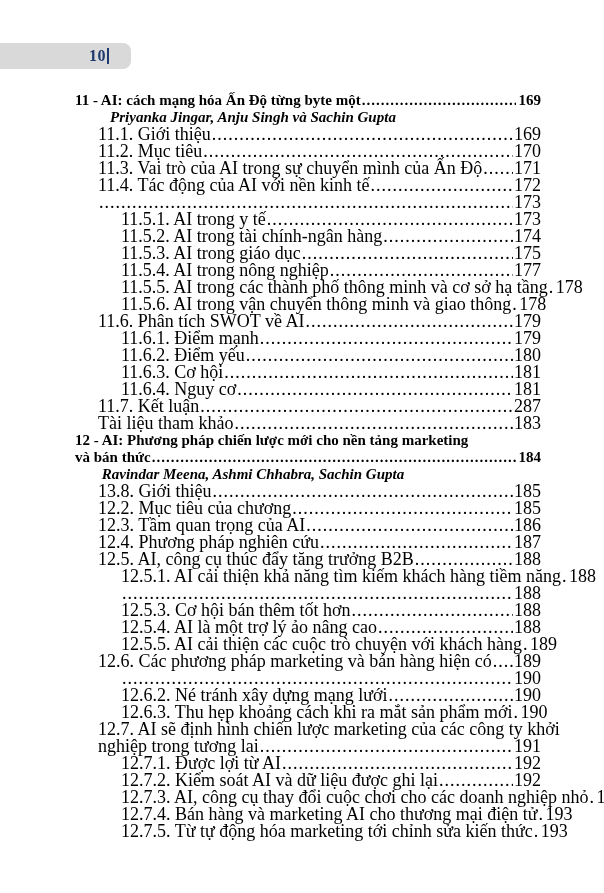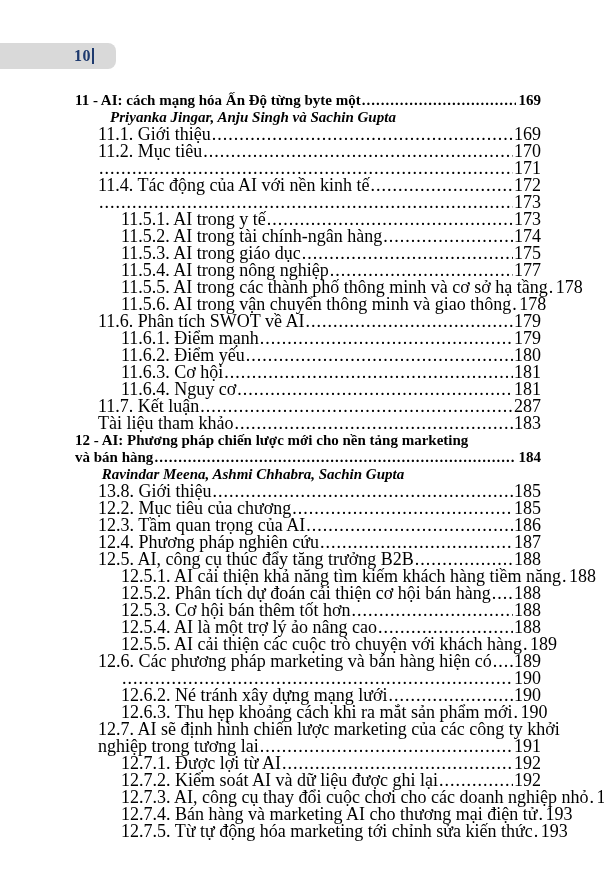--- a/index.html
+++ b/index.html
@@ -9,21 +9,21 @@
     height: 893px;
     background: #ffffff;
     font-family: "Liberation Serif", serif;
     color: #000000;
     overflow: hidden;
   }
   .header-bar {
     position: absolute;
     top: 43px;
     left: 0;
-    width: 116px;
+    width: 131px;
     height: 26px;
     background: #d9d9d9;
     border-radius: 0 8px 8px 0;
     display: flex;
     align-items: center;
     justify-content: flex-end;
     padding-right: 22px;
     box-sizing: border-box;
   }
   .header-pagenum {
@@ -95,20 +95,21 @@
         <span class="text">11.1. Giới thiệu</span>
         <span class="dots"></span>
         <span class="pagenum">169</span>
       </div>
       <div class="row l1">
         <span class="text">11.2. Mục tiêu</span>
         <span class="dots"></span>
         <span class="pagenum">170</span>
       </div>
       <div class="row l1">
+        <span class="text">11.3. Vai trò của AI trong sự chuyển mình của Ấn Độ</span>
         <span class="dots"></span>
         <span class="pagenum">171</span>
       </div>
       <div class="row l1">
         <span class="text">11.4. Tác động của AI với nền kinh tế</span>
         <span class="dots"></span>
         <span class="pagenum">172</span>
       </div>
       <div class="row l1">
         <span class="dots"></span>
@@ -176,21 +177,21 @@
       </div>
       <div class="row l1">
         <span class="text">Tài liệu tham khảo</span>
         <span class="dots"></span>
         <span class="pagenum">183</span>
       </div>
       <div class="row chapter">
         <span class="text">12 - AI: Phương pháp chiến lược mới cho nền tảng marketing</span>
       </div>
       <div class="row chapter">
-        <span class="text">và bán hàng</span>
+        <span class="text">và bán thức</span>
         <span class="dots"></span>
         <span class="pagenum">184</span>
       </div>
       <div class="row authors">
         <span class="text">Ravindar Meena, Ashmi Chhabra, Sachin Gupta</span>
       </div>
       <div class="row l1">
         <span class="text">13.8. Giới thiệu</span>
         <span class="dots"></span>
         <span class="pagenum">185</span>
@@ -214,21 +215,20 @@
         <span class="text">12.5. AI, công cụ thúc đẩy tăng trưởng B2B</span>
         <span class="dots"></span>
         <span class="pagenum">188</span>
       </div>
       <div class="row l2">
         <span class="text">12.5.1. AI cải thiện khả năng tìm kiếm khách hàng tiềm năng</span>
         <span class="dots"></span>
         <span class="pagenum">188</span>
       </div>
       <div class="row l2">
-        <span class="text">12.5.2. Phân tích dự đoán cải thiện cơ hội bán hàng</span>
         <span class="dots"></span>
         <span class="pagenum">188</span>
       </div>
       <div class="row l2">
         <span class="text">12.5.3. Cơ hội bán thêm tốt hơn</span>
         <span class="dots"></span>
         <span class="pagenum">188</span>
       </div>
       <div class="row l2">
         <span class="text">12.5.4. AI là một trợ lý ảo nâng cao</span>

